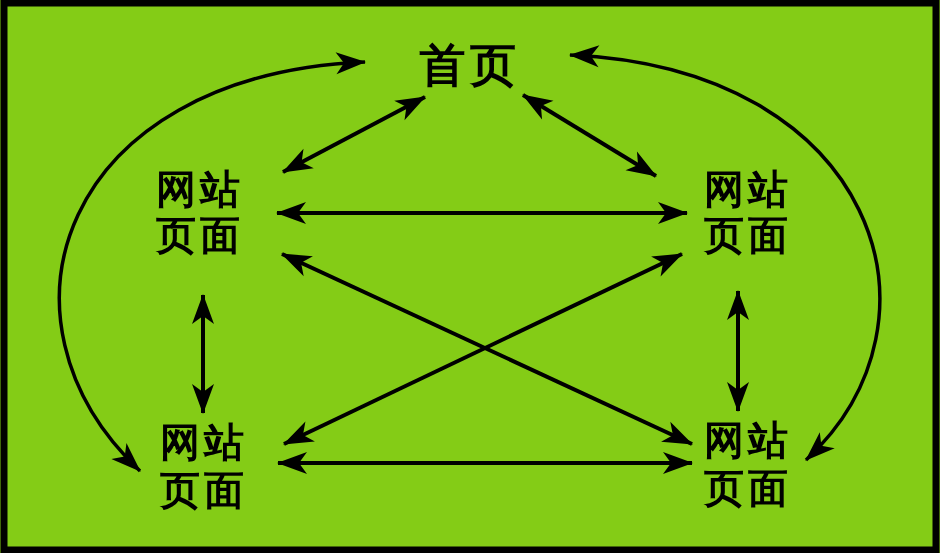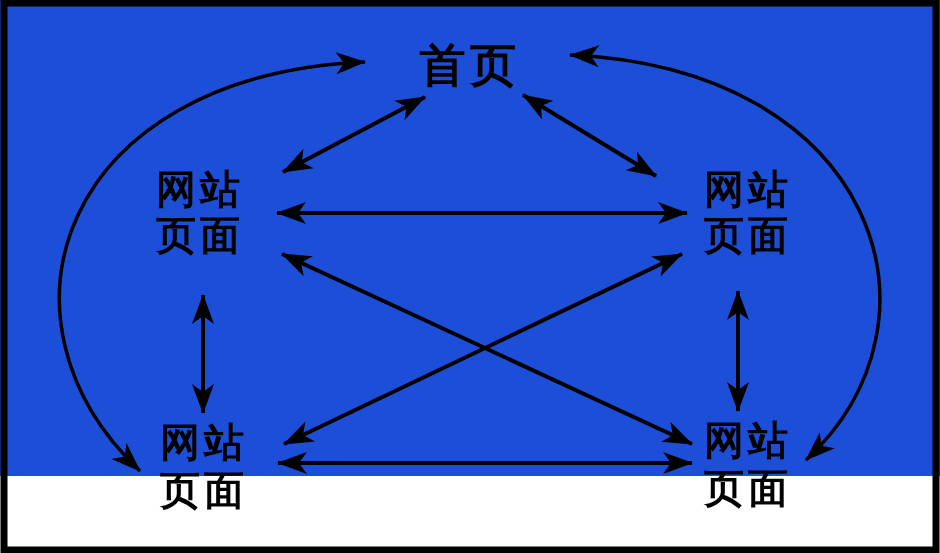--- a/index.html
+++ b/index.html
@@ -7,22 +7,22 @@
     padding: 0;
     background: #ffffff;
     width: 940px;
     height: 553px;
     overflow: hidden;
     font-family: "DejaVu Sans", sans-serif;
   }
   .canvas {
     position: relative;
     width: 940px;
-    height: 476px;
-    background: #1d4ed8;
+    height: 553px;
+    background: #84cc16;
   }
   svg { display: block; }
   .node-label {
     font-family: "DejaVu Sans", sans-serif;
     font-weight: 700;
     letter-spacing: 0.10em;
     text-anchor: middle;
   }
   .home-label  { font-size: 46px; }
   .page-label  { font-size: 40px; }

